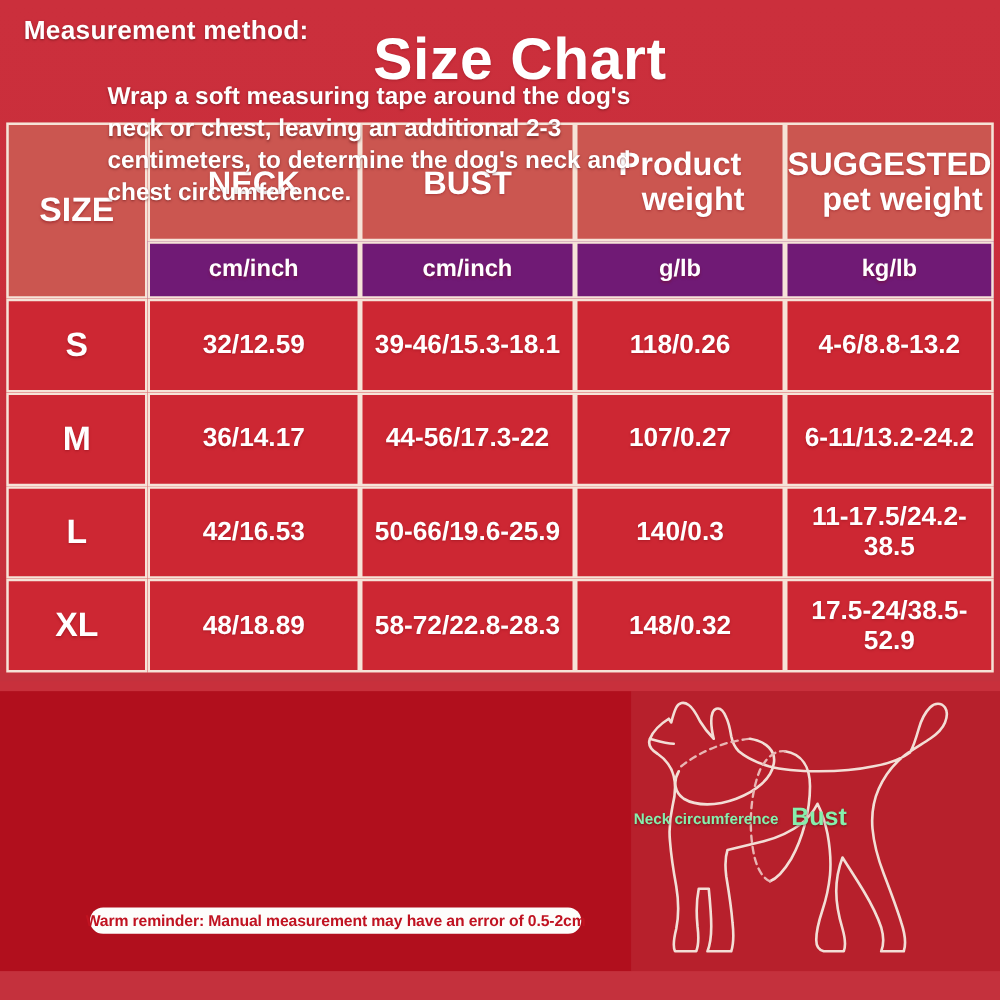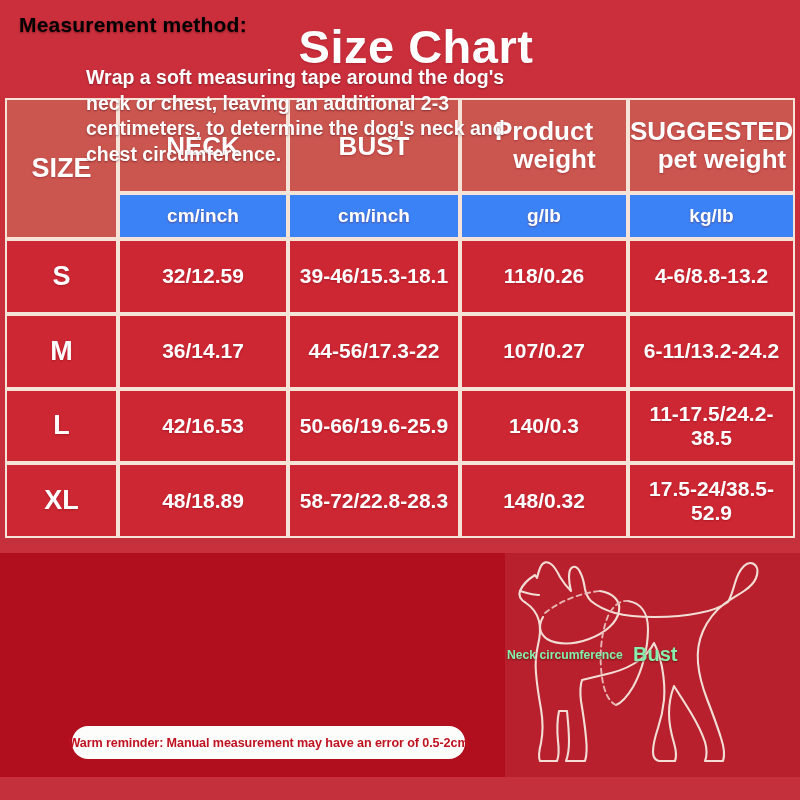--- a/index.html
+++ b/index.html
@@ -75,21 +75,21 @@
   .hd-two  { font-size: 26px; line-height: 1.06; }
   .hd-two .l2 { font-weight: bold; padding-left: 21px; }
 
   .size-head {
     background: #cb5650;
     font-size: 27px;
     margin-left: 20px;
   }
 
   .unit {
-    background: #3b82f6;
+    background: #701a75;
     font-size: 19px;
     height: 44px;
     font-weight: bold;
   }
 
   .body-cell {
     background: #cd2733;
     font-size: 21px;
     height: 72px;
   }
@@ -109,21 +109,21 @@
     position: absolute;
     left: 0; top: 0;
     width: 505px;
     height: 224px;
     background: #b10f1d;
   }
 
   #method-title {
     position: absolute;
     left: 19px; top: 13px;
-    color: #000000;
+    color: #ffffff;
     font-size: 21px;
     font-weight: bold;
     letter-spacing: .2px;
     text-shadow: 0 1px 2px rgba(70,5,10,.5);
   }
 
   #method-body {
     position: absolute;
     left: 42px; top: 65px;
     width: 450px;
@@ -132,21 +132,21 @@
     font-weight: bold;
     line-height: 25.5px;
     text-shadow: 0 1px 2px rgba(70,5,10,.5);
     margin-left: 44px;
   }
 
   #warm-reminder {
     position: absolute;
     left: 72px; top: 726px;
     width: 393px;
-    height: 33px;
+    height: 21px;
     background: #fdfdfb;
     border-radius: 16px;
     display: flex;
     align-items: center;
     justify-content: center;
   }
   #warm-reminder span {
     color: #c01321;
     font-size: 12.6px;
     font-weight: bold;

